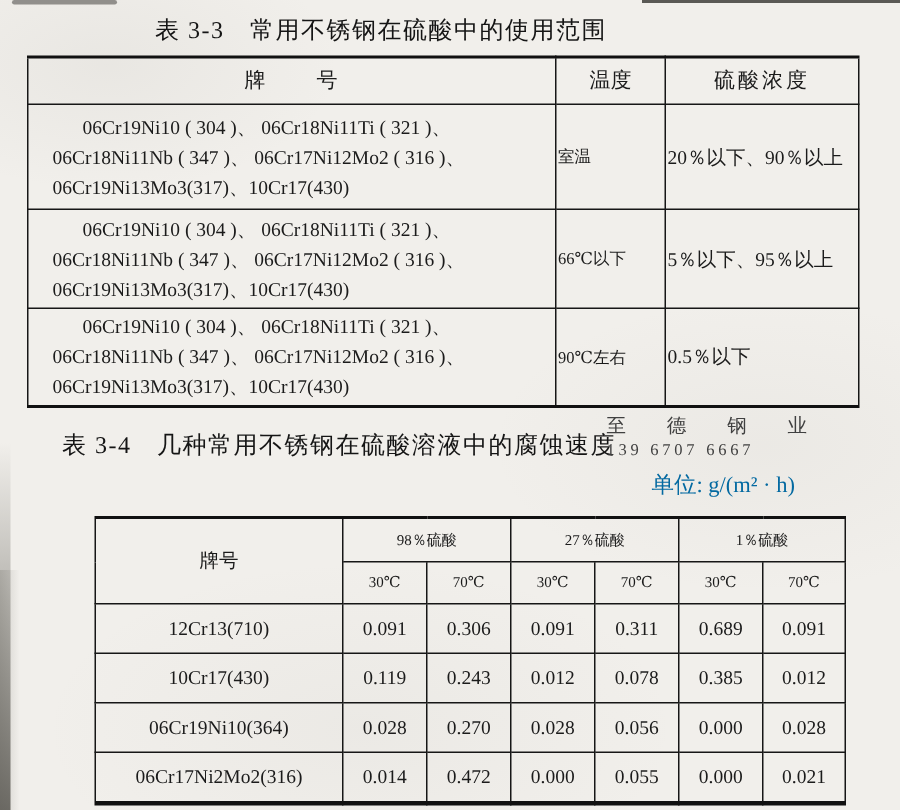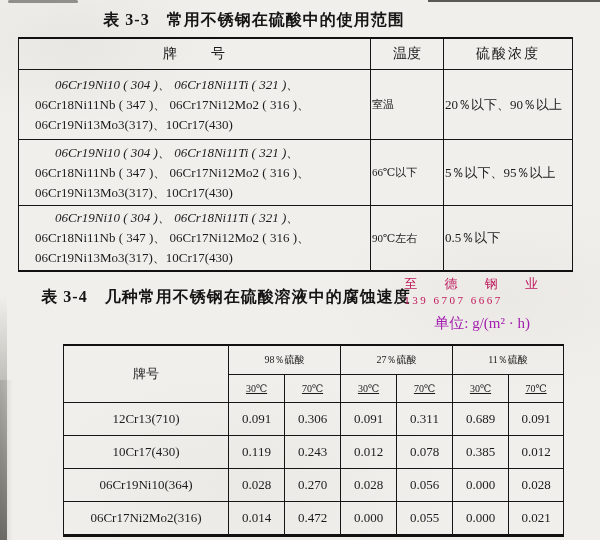--- a/index.html
+++ b/index.html
@@ -17,53 +17,53 @@
       radial-gradient(300px 160px at 40% 90%, rgba(160,158,150,.07), transparent 70%);
   }
   
   .edge-shadow-left{position:absolute;left:0;top:295px;width:7px;height:245px;
     background:linear-gradient(to bottom, rgba(110,108,100,0) 0%, rgba(105,103,96,.45) 45%, rgba(88,86,80,.85) 100%);}
   .edge-shadow-left2{position:absolute;left:0;top:380px;width:13px;height:160px;
     background:linear-gradient(to right, rgba(120,118,110,.28), rgba(120,118,110,0));}
   .top-smudge{position:absolute;left:8px;top:0;width:70px;height:3px;background:#45433f;opacity:.55;border-radius:2px;}
   .top-line{position:absolute;left:428px;top:0;width:172px;height:2px;background:#35332f;opacity:.8;}
 
-  .title{position:absolute;left:0;width:508px;text-align:center;font-weight:bold;
+  .title{position:absolute;left:0;width:508px;text-align:center;font-weight:normal;
     font-size:16px;letter-spacing:1px;color:#151515;}
   .title-33{top:10px;}
   .title-34{top:287px;transform:translateX(-28px);}
 
-  .unit-line{position:absolute;top:314px;right:70px;font-size:15px;color:#a21caf;}
+  .unit-line{position:absolute;top:314px;right:70px;font-size:15px;color:#0369a1;}
 
   .watermark{position:absolute;right:50px;top:275px;text-align:left;line-height:17px;}
   .wm1{font-size:13px;letter-spacing:12px;white-space:nowrap;}
   .wm2{font-size:11px;letter-spacing:2.5px;white-space:nowrap;}
 
   table{border-collapse:collapse;table-layout:fixed;}
   td,th{border:1.5px solid #161616;font-weight:normal;overflow:hidden;}
 
   
   .t33{position:absolute;left:18px;top:37px;width:554px;
     border-top:2.5px solid #111;border-bottom:2.5px solid #111;}
   .t33 th{font-size:14px;height:28px;font-weight:500;}
   .t33 .grade-hd{letter-spacing:34px;padding-left:34px;}
   .t33 .conc-hd{letter-spacing:2px;}
   .t33 .grade-cell{padding:2px 2px 2px 16px;font-size:13px;line-height:20px;vertical-align:middle;}
   .t33 .grade-cell .gl{white-space:nowrap;}
-  .t33 .grade-cell .gl1{text-indent:20px;font-style:italic;}
+  .t33 .grade-cell .gl1{text-indent:20px;}
   .t33 .temp-cell{text-align:left;font-size:11px;white-space:nowrap;}
   .t33 .conc-cell{text-align:left;font-size:13px;white-space:nowrap;}
   .t33 .r1{height:70px;} .t33 .r2{height:66px;} .t33 .r3{height:62px;}
 
   
   .t34{position:absolute;left:63px;top:344px;width:500px;
     border-top:2.5px solid #111;border-bottom:3px solid #111;}
   .t34 th{font-size:10px;font-weight:500;}
   .t34 .hr1 th{height:26px;}
-  .t34 .hr2 th{height:25px;text-decoration:underline;}
+  .t34 .hr2 th{height:25px;}
   .t34 td{height:30px;text-align:center;font-size:13px;white-space:nowrap;}
   .t34 .grade-col{font-size:13px;}
 </style>
 </head>
 <body>
 
 <div class="mottle"></div>
 <div class="top-smudge"></div>
 <div class="top-line"></div>
 <div class="edge-shadow-left2"></div>
@@ -109,41 +109,41 @@
     </td>
     <td class="temp-cell">90℃左右</td>
     <td class="conc-cell">0.5％以下</td>
   </tr>
 </tbody>
   </table>
 
 <div class="title title-34">表 3-4　几种常用不锈钢在硫酸溶液中的腐蚀速度</div>
 <div class="unit-line">单位: g/(m² · h)</div>
 
-<div class="watermark" style="color:#be185d;">
+<div class="watermark" style="color:#404040;">
   <div class="wm1">至 德 钢 业</div>
   <div class="wm2">139 6707 6667</div>
 </div>
 
 <table class="t34">
   <colgroup>
     <col style="width:165px">
       <col style="width:56px">
       <col style="width:56px">
     <col style="width:56px">
       <col style="width:56px">
       <col style="width:56px">
       <col style="width:55px">
   </colgroup>
   <tbody>
       <tr class="hr1">
     <th rowspan="2" class="grade-col">牌号</th>
     <th colspan="2">98％硫酸</th>
     <th colspan="2">27％硫酸</th>
-    <th colspan="2">11％硫酸</th>
+    <th colspan="2">1％硫酸</th>
   </tr>
   <tr class="hr2">
     <th>30℃</th>
     <th>70℃</th>
     <th>30℃</th>
     <th>70℃</th>
     <th>30℃</th>
     <th>70℃</th>
   </tr>
   <tr>

